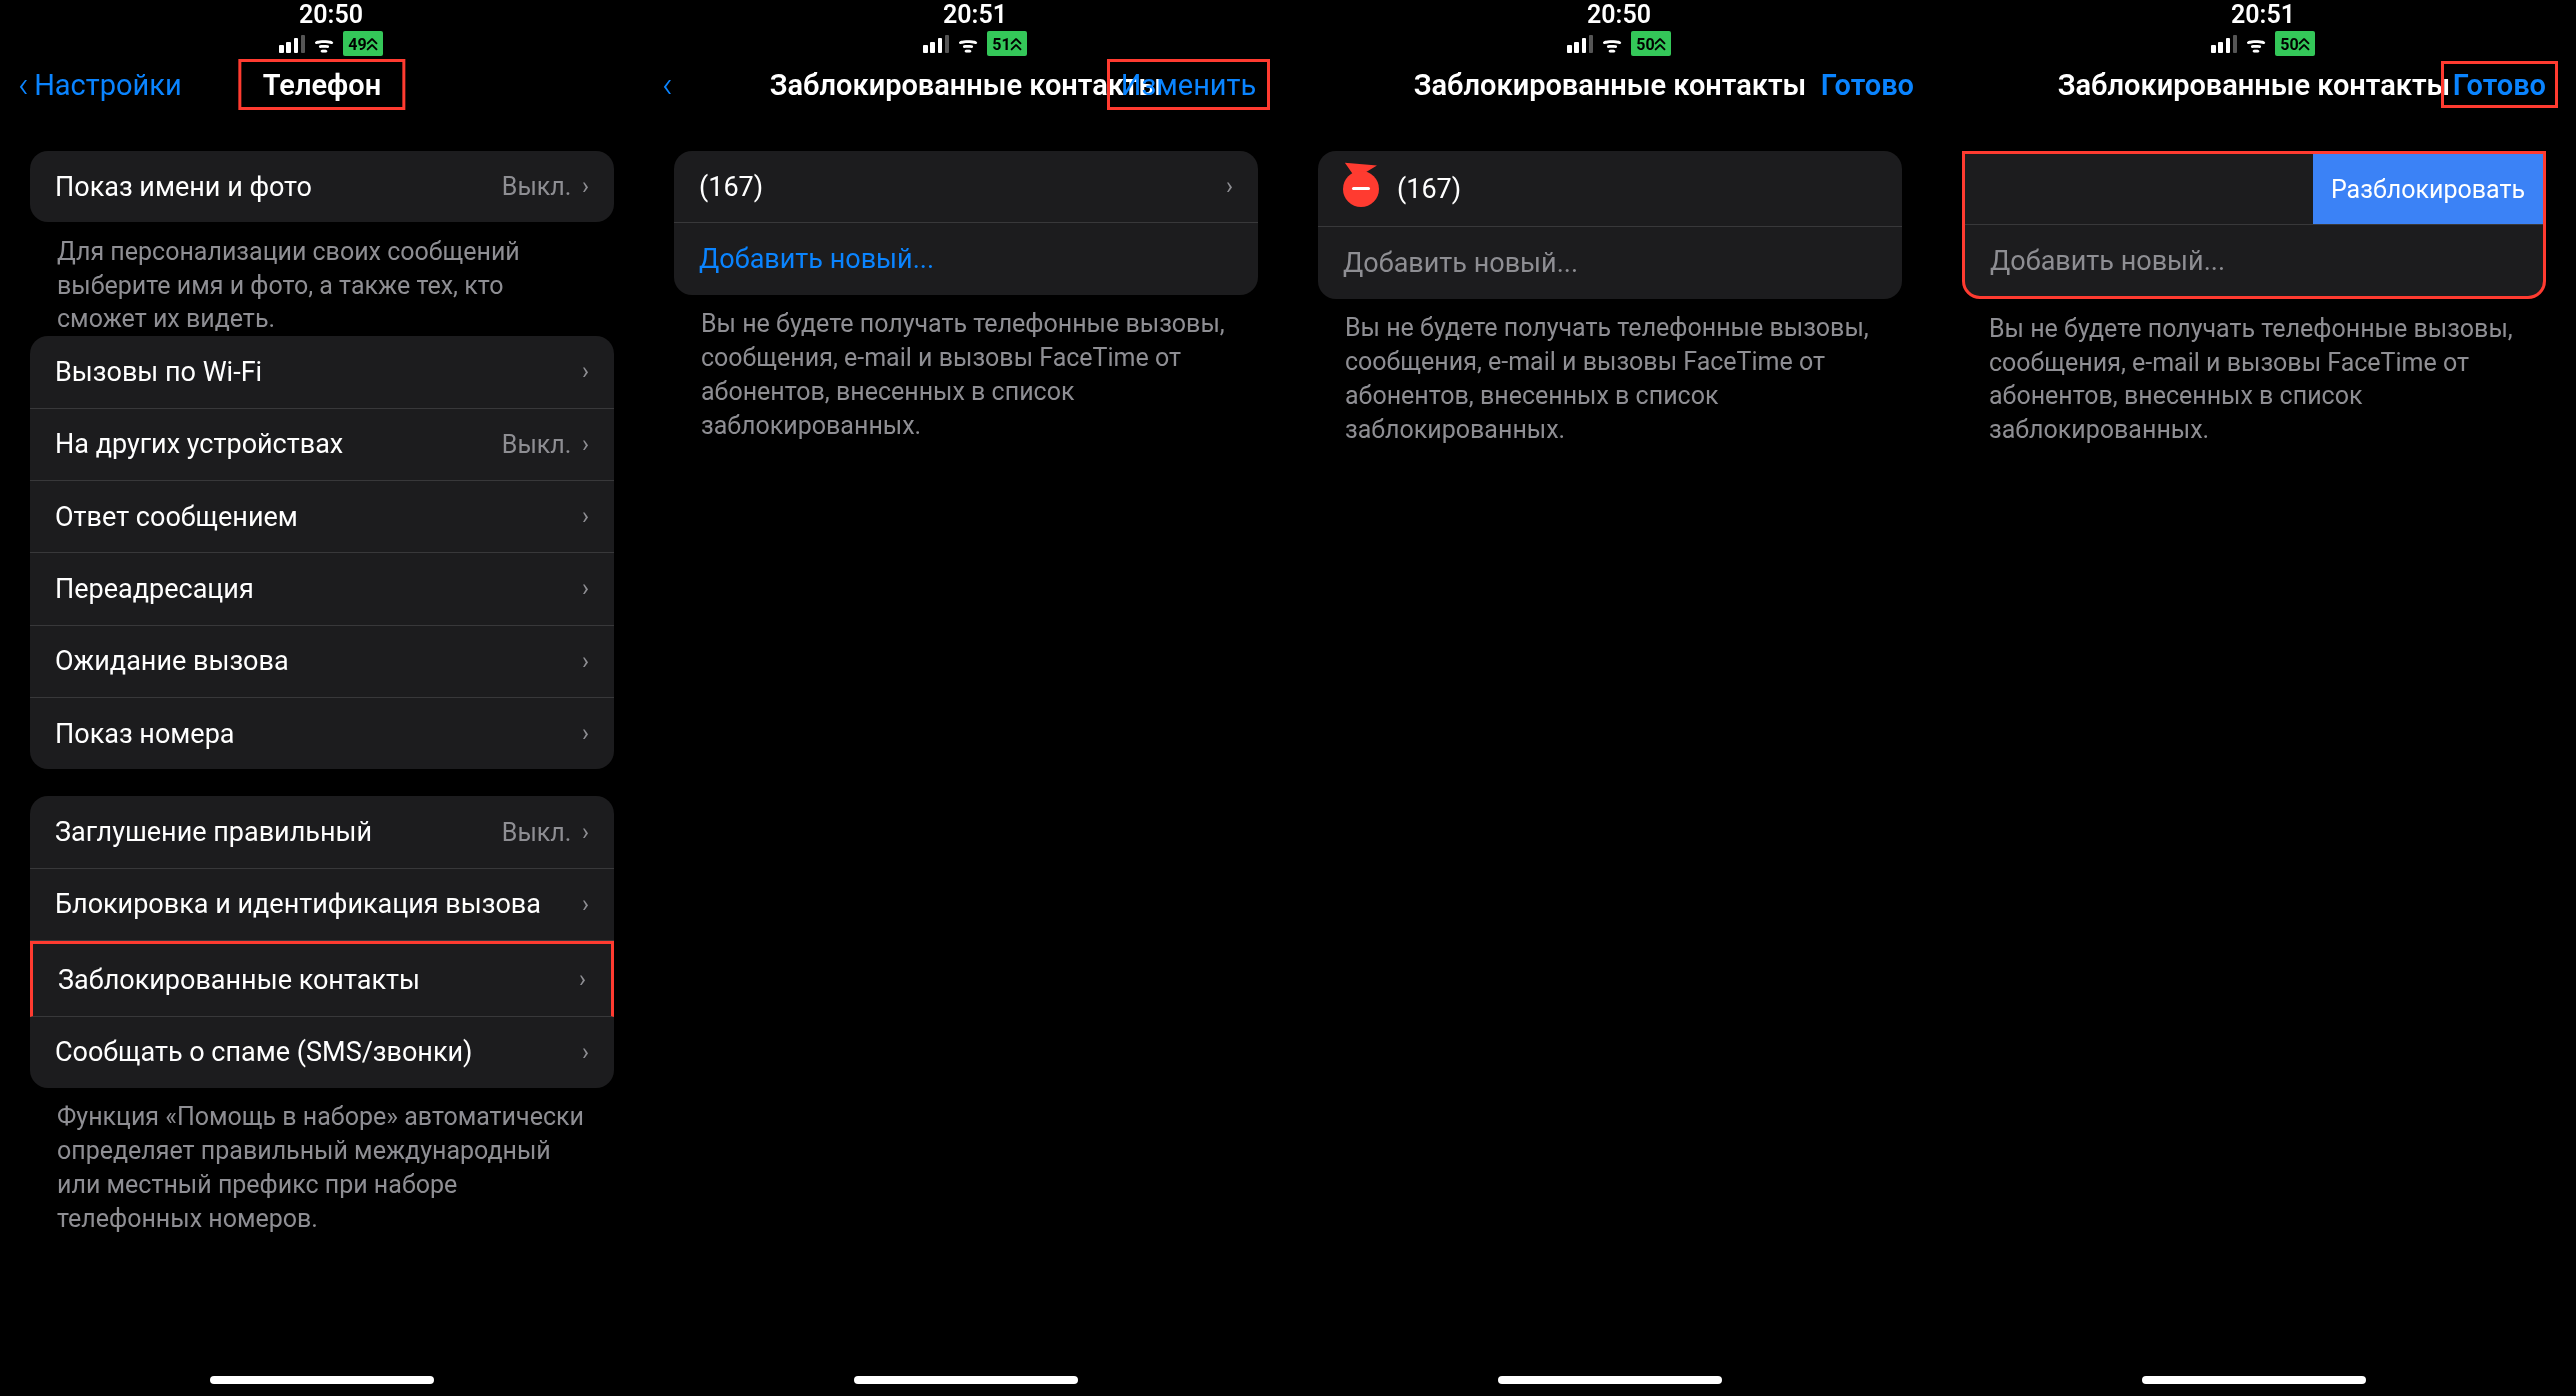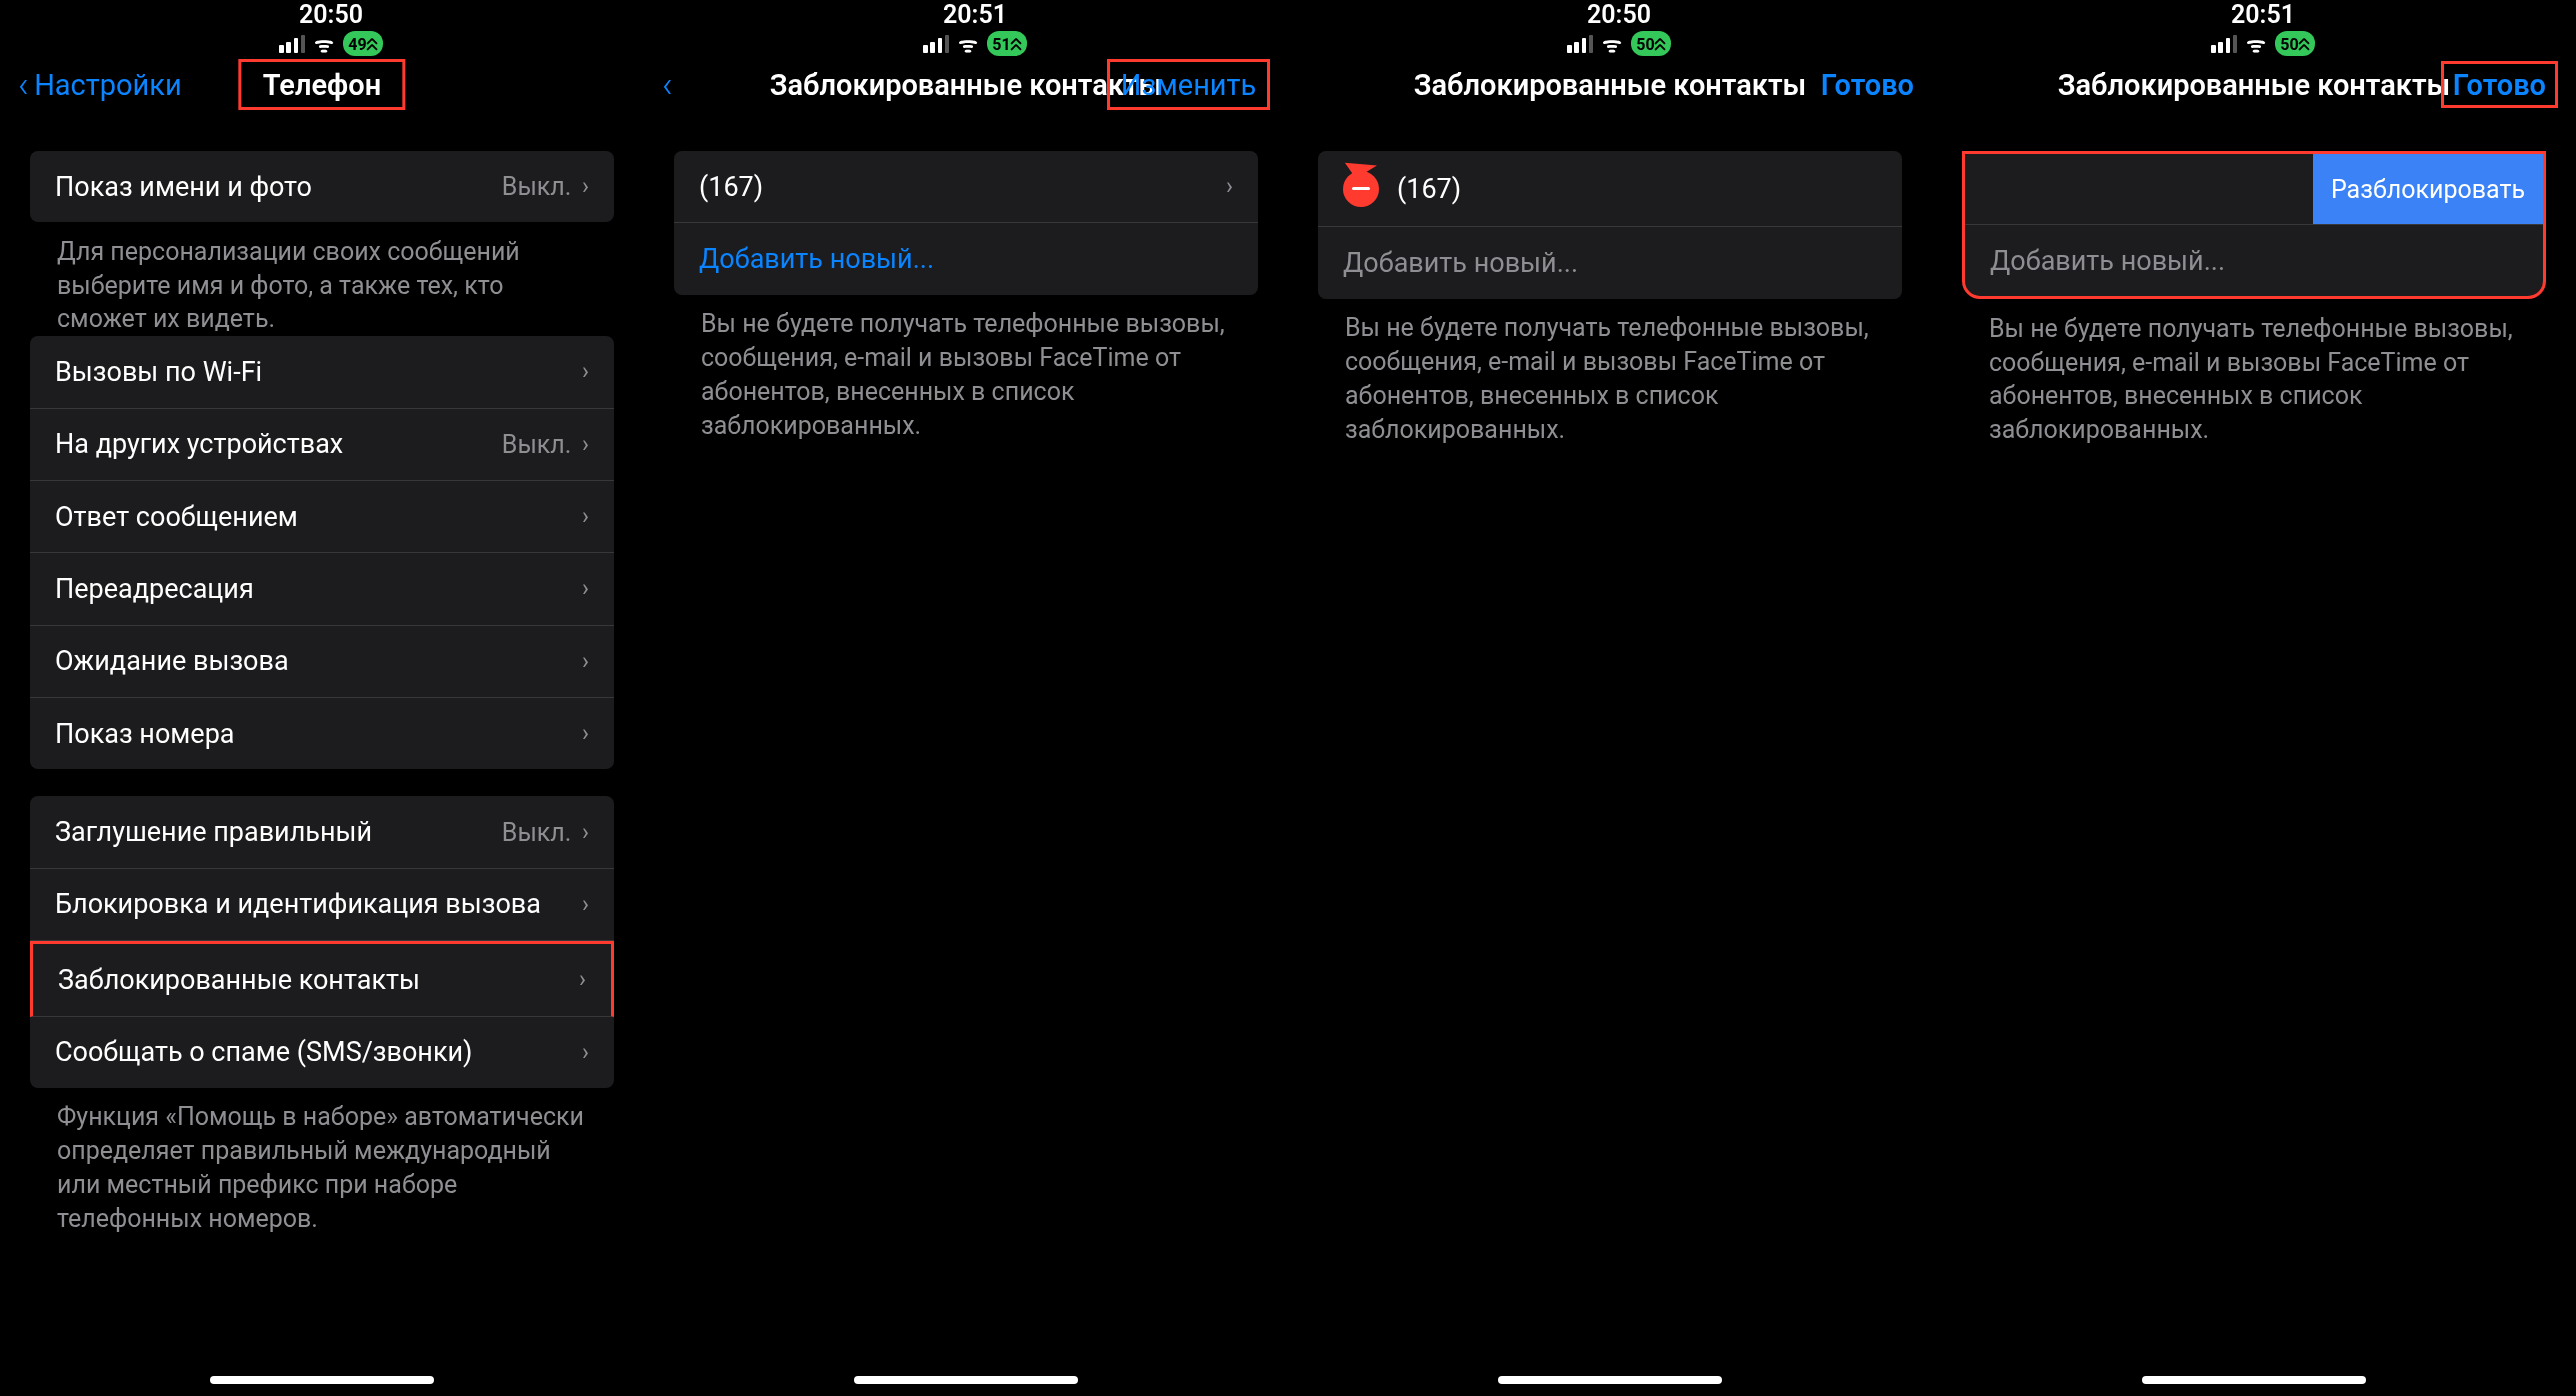--- a/index.html
+++ b/index.html
@@ -30,21 +30,21 @@
   }
   .status-right {
     display: flex;
     align-items: center;
     gap: 9px;
     font-size: 19.7px;
   }
   .battery {
     background: #34c759;
     color: #000;
-    border-radius: 12px;
+    border-radius: 2px;
     padding: 1.8px 5.4px;
     font-size: 16px;
     font-weight: 700;
   }
   .nav-bar {
     height: 79px;
     display: flex;
     align-items: center;
     position: relative;
     padding: 0 18px;
@@ -78,21 +78,21 @@
   }
   .nav-action.bold { font-weight: 600; }
   .highlight-red {
     border: 3.6px solid #ff3b30;
   }
   .content {
     padding: 0 30px;
   }
   .group {
     background: #1c1c1e;
-    border-radius: 8px;
+    border-radius: 18px;
     margin-top: 27px;
     overflow: hidden;
   }
   .row {
     display: flex;
     align-items: center;
     justify-content: space-between;
     padding: 19.7px 25px;
     font-size: 27px;
     border-bottom: 0.9px solid #38383a;

